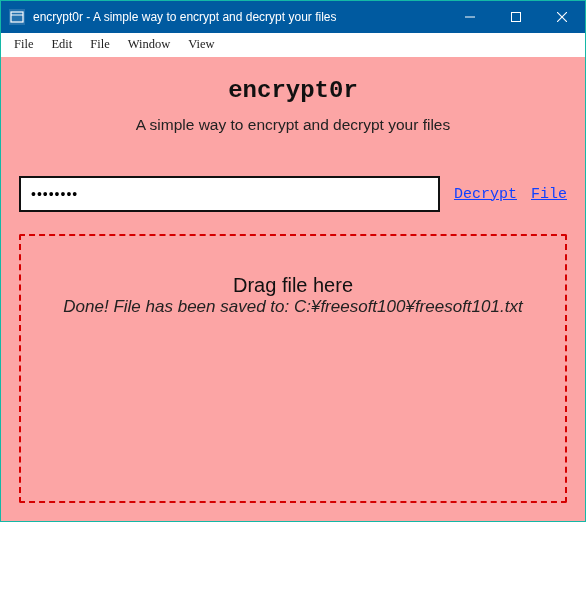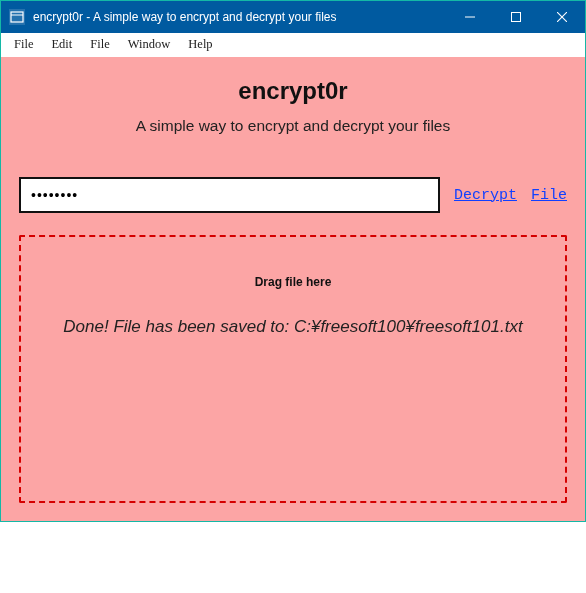--- a/index.html
+++ b/index.html
@@ -75,21 +75,21 @@
     flex-direction: column;
     box-sizing: border-box;
   }
   .heading {
     text-align: center;
     font-weight: 700;
     font-size: 24px;
     color: #111;
     margin-top: 4px;
     margin-bottom: 12px;
-    font-family: Liberation Sans, sans-serif;
+    font-family: Liberation Mono, monospace;
   }
   .subheading {
     text-align: center;
     font-size: 15.5px;
     color: #222;
     margin-bottom: 42px;
     font-family: "Segoe UI", "Meiryo", sans-serif;
   }
   .pw-row {
     display: flex;
@@ -121,25 +121,24 @@
   .dropzone {
     flex: 1 1 auto;
     border: 2px dashed #d40000;
     border-radius: 2px;
     padding: 24px 10px 10px 10px;
     display: flex;
     flex-direction: column;
     align-items: center;
   }
   .drop-title {
-    font-weight: 700;
-    font-size: 12px;
+    font-weight: 400;
+    font-size: 20px;
     color: #111;
     margin-top: 14px;
-    margin-bottom: 28px;
     font-family: "Segoe UI", "Meiryo", sans-serif;
   }
   .drop-path {
     font-size: 15px;
     color: #222;
     margin-bottom: 28px;
     text-align: center;
     word-break: break-all;
     font-family: "Segoe UI", "Meiryo", sans-serif;
   }
@@ -186,21 +185,21 @@
           </svg>
       </div>
     </div>
   </div>
 
   <div class="menubar">
     <span class="menu-item">File</span>
     <span class="menu-item">Edit</span>
     <span class="menu-item">File</span>
     <span class="menu-item">Window</span>
-    <span class="menu-item">Help</span>
+    <span class="menu-item">View</span>
   </div>
 
   <div class="client">
 
     <div class="heading">encrypt0r</div>
     <div class="subheading">A simple way to encrypt and decrypt your files</div>
 
     <div class="pw-row">
       <input class="pw-input" type="text" value="••••••••" style="">
       <button class="link-btn">Decrypt</button>

